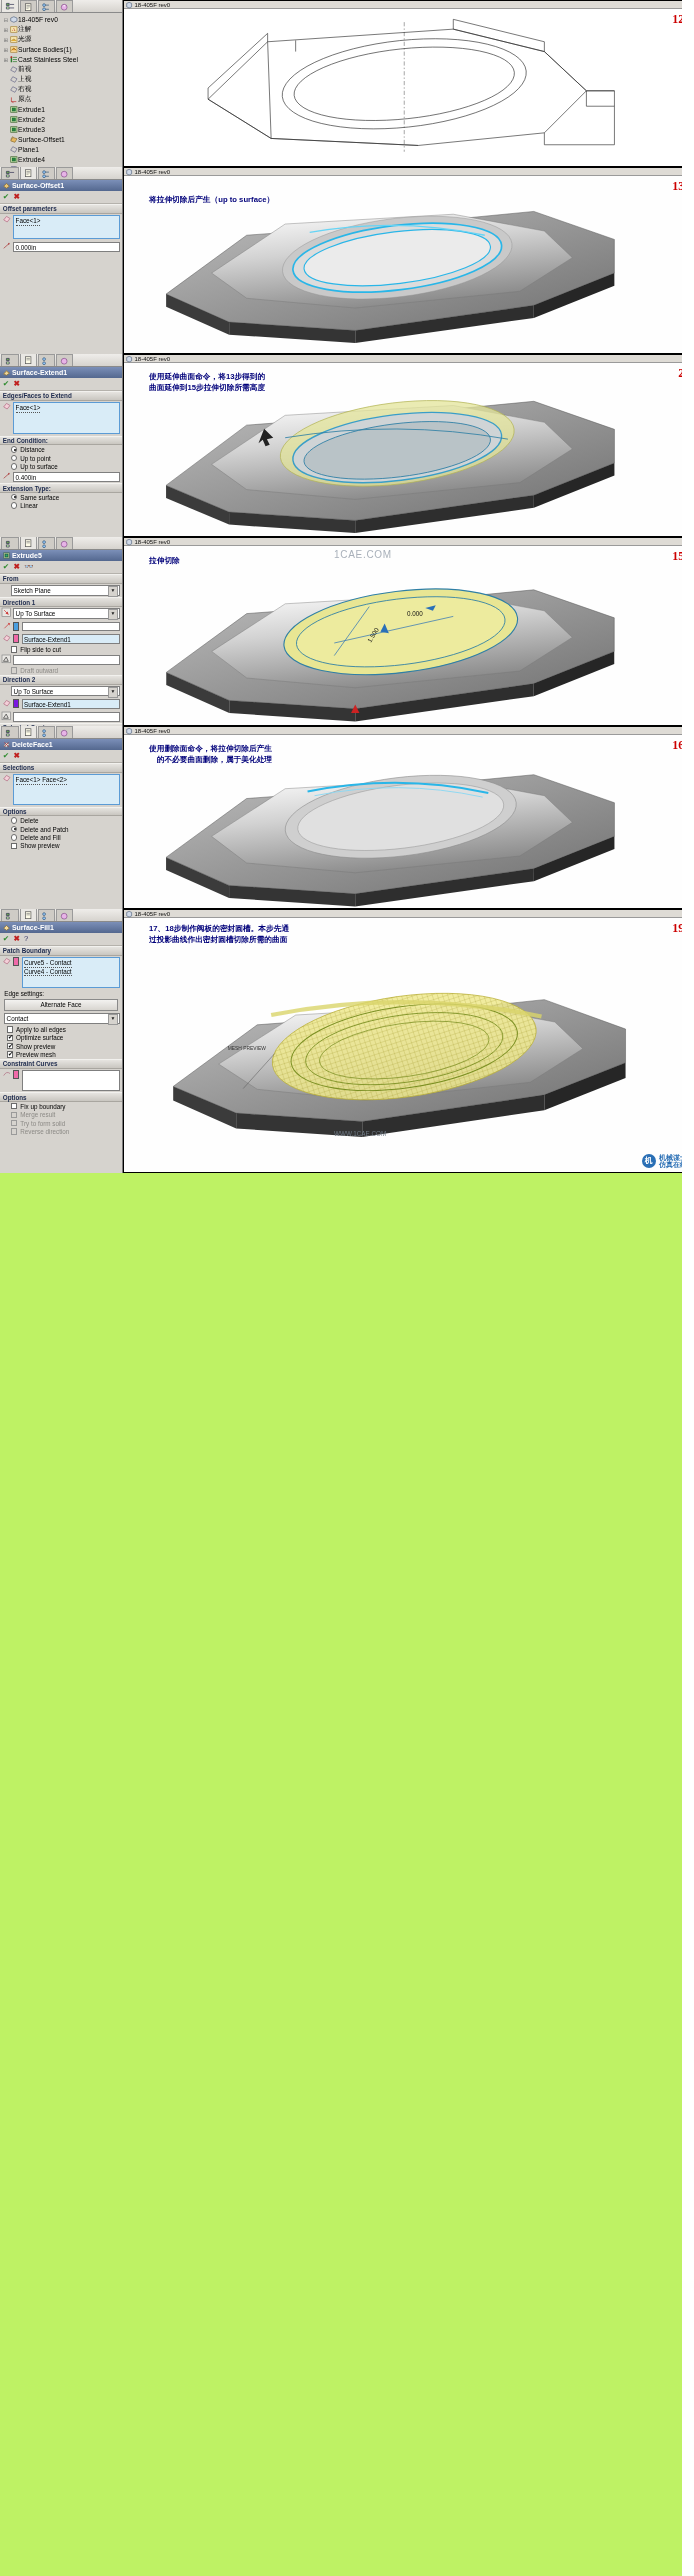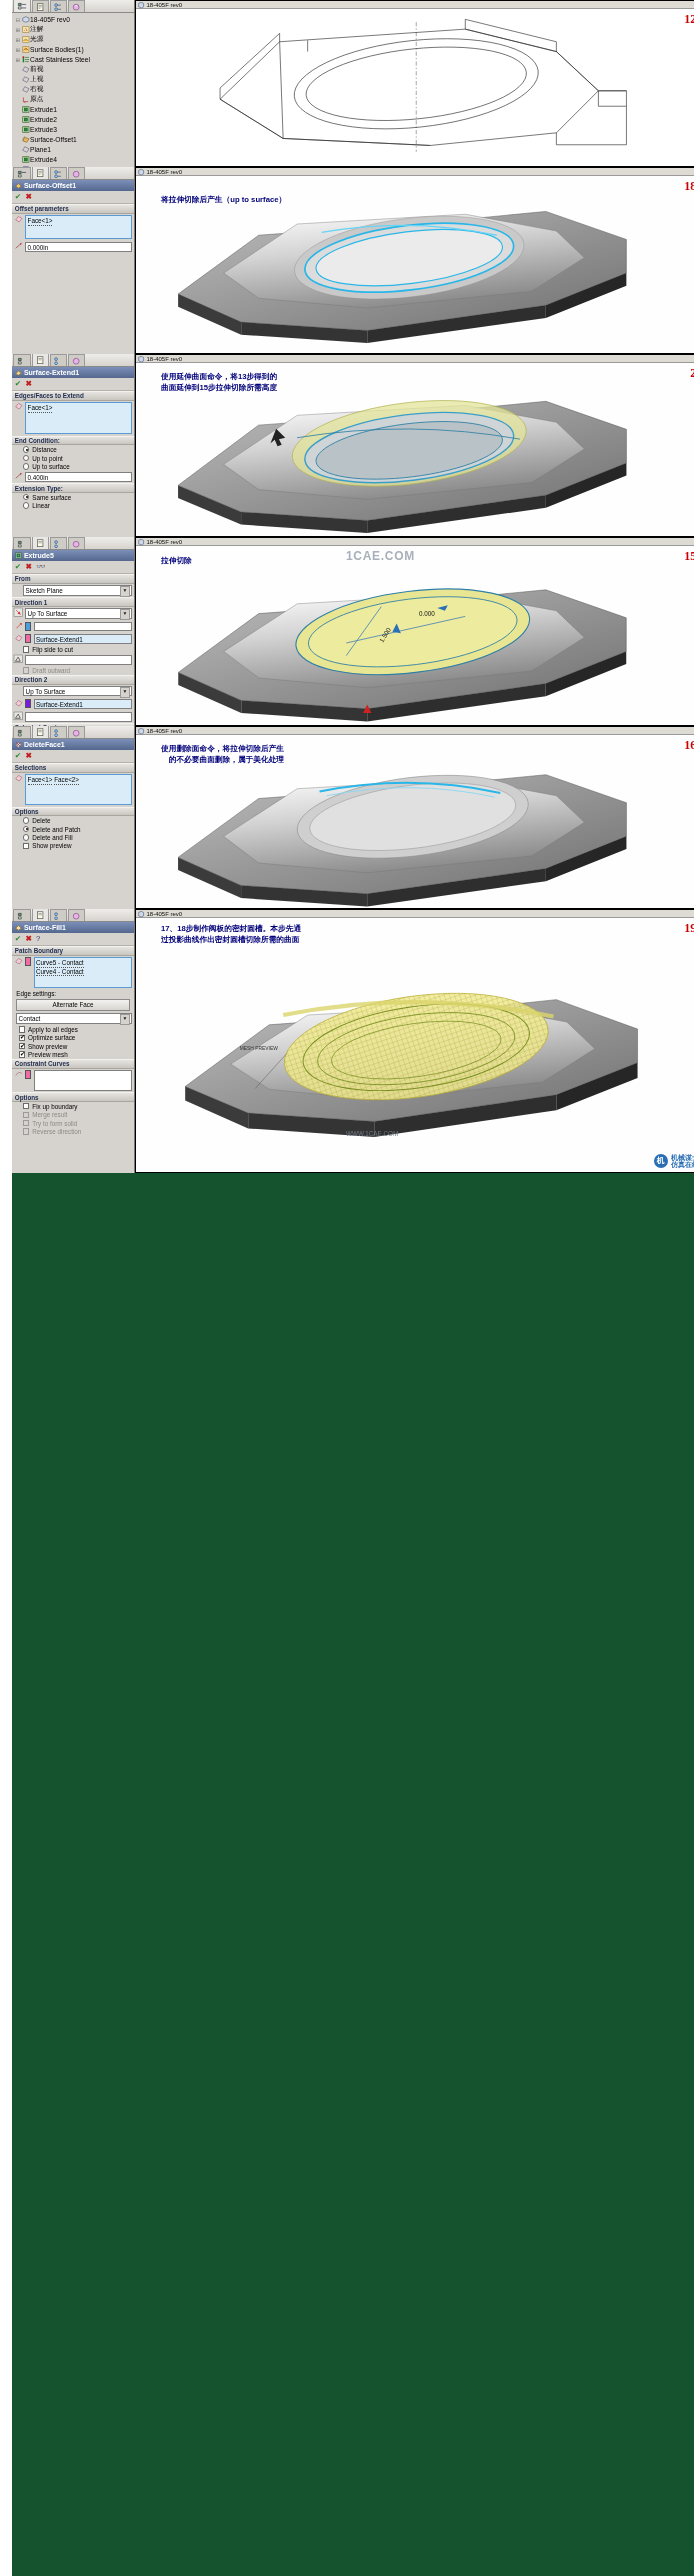--- a/index.html
+++ b/index.html
@@ -3,21 +3,21 @@
 <meta charset="utf-8">
 <style>
   * { box-sizing: border-box; }
   html, body { margin:0; padding:0; }
   body {
     width: 695px;
     background: #ffffff;
     font-family: "Liberation Sans", sans-serif;
     -webkit-font-smoothing: none;
   }
-  .page { position: relative; width: 682px; height: 2576px; background:#14532d; overflow:hidden;margin-left:12px; }
+  .page { position: relative; width: 682px; height: 2576px; background:#bef264; overflow:hidden; }
 
   
   .panel { position: relative; width: 695px; background:#fff; }
   .panel-inner { position:relative; display:flex; width:695px; }
 
   
   .swcol {
     width: 123px; flex: 0 0 123px;
     background: #d6d3ce;
     border-right: 0.7px solid #7a7a7a;
@@ -126,21 +126,21 @@
   }
   .stepnum {
     position:absolute; right:9.8px; top:11.2px; font-size:12px; font-weight:bold;
     color:#cc0000; font-family:"Liberation Serif", serif; z-index:6;
   }
   .cn-note {
     position:absolute; font-size:7.7px; color:#00007a; font-weight:bold;
     line-height:10.5px; z-index:6; white-space:pre-line;
   }
   .wm {
-    position:absolute; font-size:12px; color:#9aa3ae; font-weight:bold;
+    position:absolute; font-size:10px; color:#9aa3ae; font-weight:normal;
     letter-spacing:0.7px; z-index:4; opacity:.85;
   }
   .wm2 { position:absolute; z-index:4; text-align:center; color:#6f7a86; font-size:6.3px; line-height:7.7px;}
 
   
   .brand { position:absolute; right:7px; bottom:4.2px; display:flex; align-items:center; gap:3.5px; z-index:10;}
   .brand-logo {
     width:14px;height:14px;border-radius:50%;
     background:#2a6fb5; color:#fff; font-size:7.7px; font-weight:bold;
     display:flex;align-items:center;justify-content:center;
@@ -418,21 +418,21 @@
       </div>
     </div>
 
     <div class="viewport" style="height:187px;background:#fefefe">
       <div class="vp-title">
         <svg width="6.3" height="6.3" viewBox="0 0 9 9">
               <path d="M1 2 4.5 .5 8 2v5L4.5 8.5 1 7z" fill="#cfd9e8" stroke="#5a6b85"></path>
             </svg>
         <span>18-405F rev0</span>
       </div>
-      <div class="stepnum">18</div>
+      <div class="stepnum">13</div>
       <div class="cn-note" style="left:25px; top:27px;">将拉伸切除后产生（up to surface）</div>
 
       <svg width="571" height="187" viewBox="0 0 815 267" style="position:absolute;top:0;left:0">
         <defs>
           <linearGradient id="gA" x1="0" y1="0" x2="0.4" y2="1">
             <stop offset="0" stop-color="#ffffff"></stop>
                 <stop offset=".45" stop-color="#d2d2d2"></stop>
                 <stop offset="1" stop-color="#8d8d8d"></stop>
           </linearGradient>
           <linearGradient id="gB" x1="0" y1="0" x2="1" y2="1">

